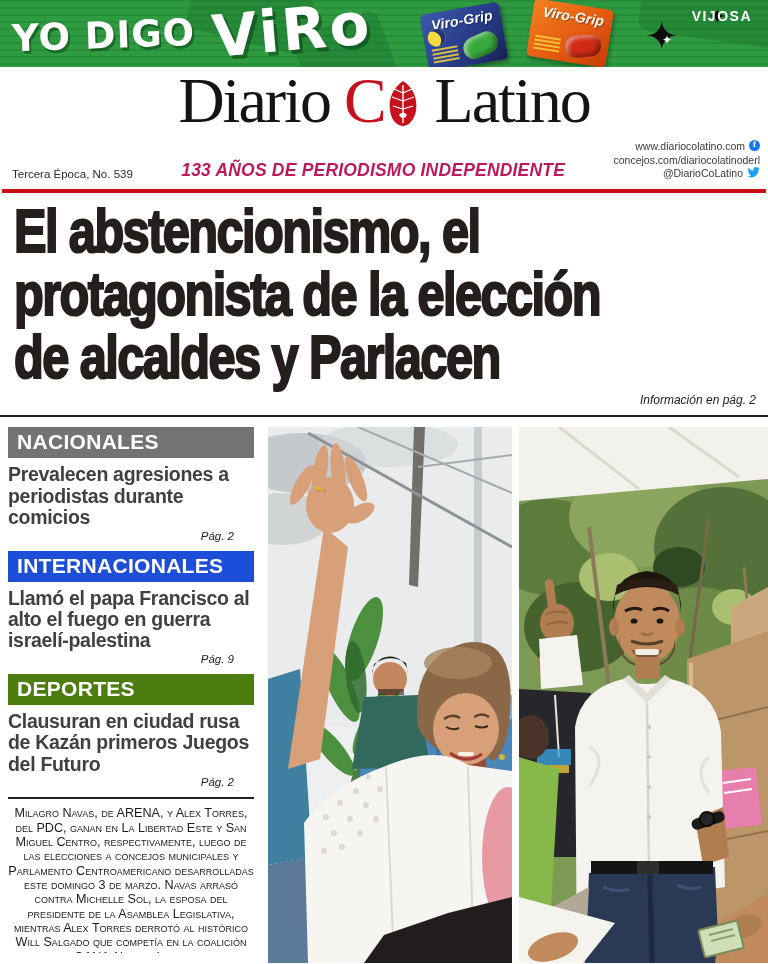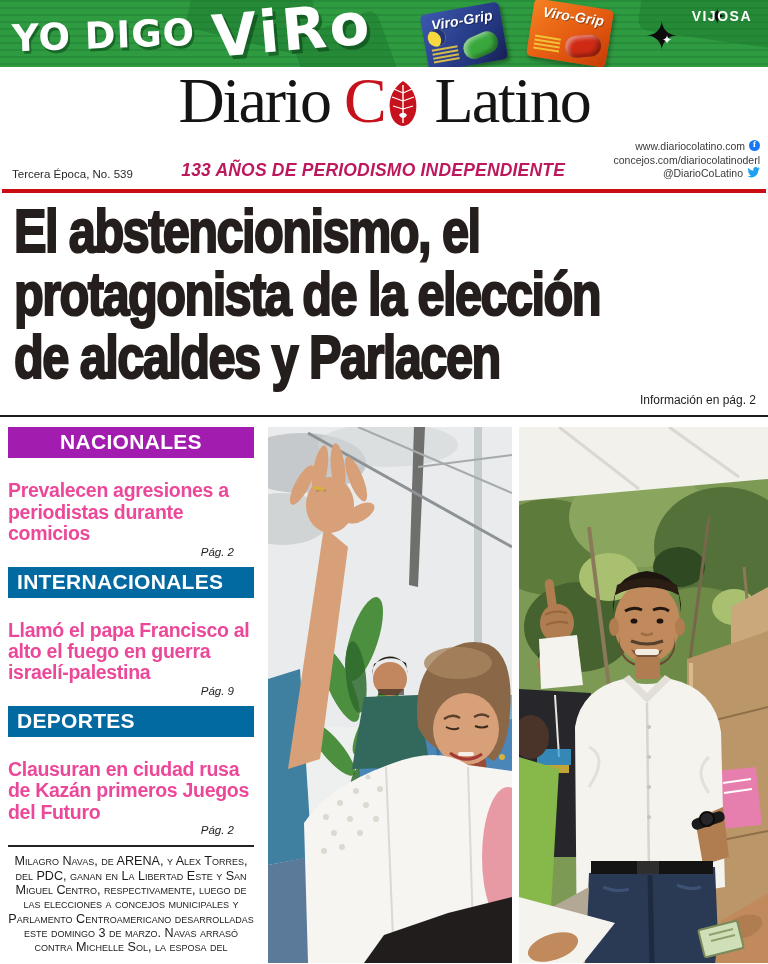--- a/index.html
+++ b/index.html
@@ -55,31 +55,31 @@
     font-weight:700; display:inline-flex; align-items:center; justify-content:center; font-family:"Liberation Serif",serif; }
   .tw-icon { display:inline-block; }
   .red-rule { height:4px; background:#c90d12; margin:0 2px; }
 
   
   .headline { padding:8px 0 0 14px; }
   .hl-line { height:63px; white-space:nowrap; }
   .hl-line span { display:inline-block; font-size:61px; font-weight:700; line-height:1.0;
     letter-spacing:-2px; color:#241e1d; transform:scaleX(0.8); transform-origin:0 60%;
     -webkit-text-stroke:2.2px #241e1d; }
-  .info-ref { text-align:right; font-size:12px; color:#222; padding-right:12px; margin-top:3px; }
+  .info-ref { text-align:right; font-style:italic; font-size:12px; color:#222; padding-right:12px; margin-top:3px; }
   .thin-rule { height:2px; background:#1c1c1c; margin-top:8px; }
 
   
   .content { display:flex; gap:8px; padding-top:10px; height:536px; }
   .left-col { width:260px; min-width:260px; padding:0 6px 0 8px; overflow:hidden; }
   .sec-banner { color:#fff; font-weight:700; font-size:21px; padding:3px 9px 4px; letter-spacing:.3px; }
-  .sec-red { background:#a21caf;text-align:center; }
-  .sec-blue { background:#0369a1; }
-  .sec-green { background:#0369a1; }
-  .sec-headline { font-weight:700; font-size:19.5px; line-height:1.1; color:#ec4899; margin-top:22px; letter-spacing:-.3px; }
+  .sec-red { background:#737373; }
+  .sec-blue { background:#1d4ed8; }
+  .sec-green { background:#4d7c0f; }
+  .sec-headline { font-weight:700; font-size:19.5px; line-height:1.1; color:#404040; margin-top:6px; letter-spacing:-.3px; }
   .sec-page { text-align:right; font-style:italic; font-size:11.5px; color:#222; margin:1px 20px 9px 0; }
   .lead-rule { height:2px; background:#222; margin:2px 0 7px; }
   .lead { font-size:12.6px; line-height:1.14; text-align:center; font-variant:small-caps; color:#1b1b1b; }
 
   .photos { display:flex; gap:7px; }
   .photo { height:536px; display:block; }
 </style>
 </head>
 <body>
 

